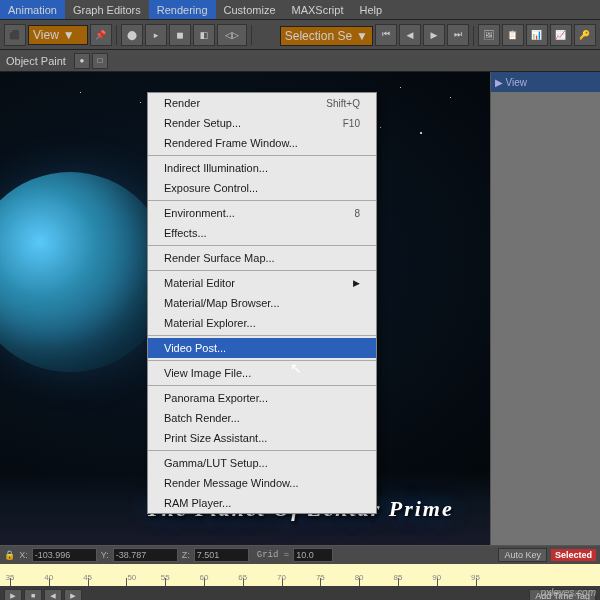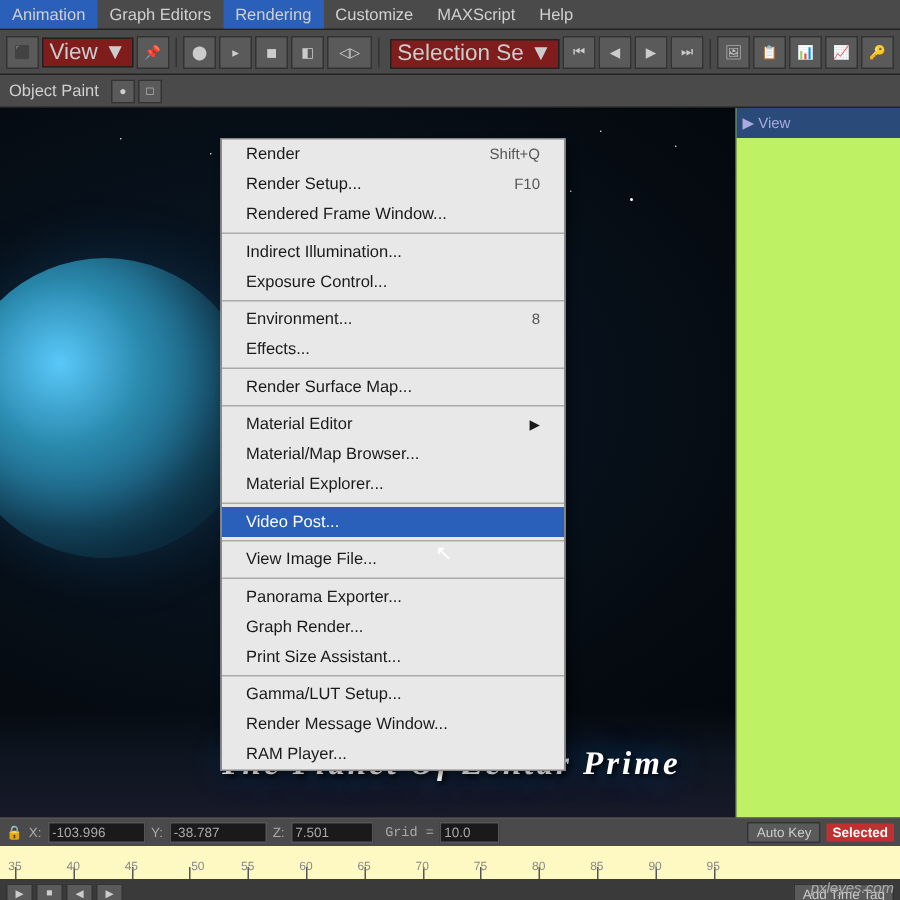--- a/index.html
+++ b/index.html
@@ -63,24 +63,24 @@
       color: #ccc;
     }
     .toolbar-separator {
       width: 1px;
       height: 20px;
       background: #333;
       margin: 0 2px;
     }
     .toolbar-dropdown {
       height: 20px;
-      background: #7f1d1d;
+      background: #a16207;
       border: 1px solid #222;
       color: #ccc;
-      font-size: 15px;
+      font-size: 12px;
       padding: 0 4px;
       display: flex;
       align-items: center;
       gap: 4px;
       cursor: pointer;
       min-width: 60px;
     }
 
     
     .object-paint-bar {
@@ -171,21 +171,21 @@
       font-family: Georgia, serif;
       letter-spacing: 2px;
     }
     
     .right-panel {
       position: absolute;
       right: 0;
       top: 0;
       width: 110px;
       height: 100%;
-      background: #bef264;
+      background: #737373;
       border-left: 1px solid #555;
     }
     .right-panel-header {
       background: #2a4a7a;
       height: 20px;
       display: flex;
       align-items: center;
       padding: 0 4px;
       font-size: 10px;
       color: #aad;
@@ -491,21 +491,21 @@
       <div class="dropdown-item">
         <span>View Image File...</span>
         <span></span>
       </div>
       <div class="dropdown-separator"></div>
       <div class="dropdown-item">
         <span>Panorama Exporter...</span>
         <span></span>
       </div>
       <div class="dropdown-item">
-        <span>Graph Render...</span>
+        <span>Batch Render...</span>
         <span></span>
       </div>
       <div class="dropdown-item">
         <span>Print Size Assistant...</span>
         <span></span>
       </div>
       <div class="dropdown-separator"></div>
       <div class="dropdown-item">
         <span>Gamma/LUT Setup...</span>
         <span></span>

